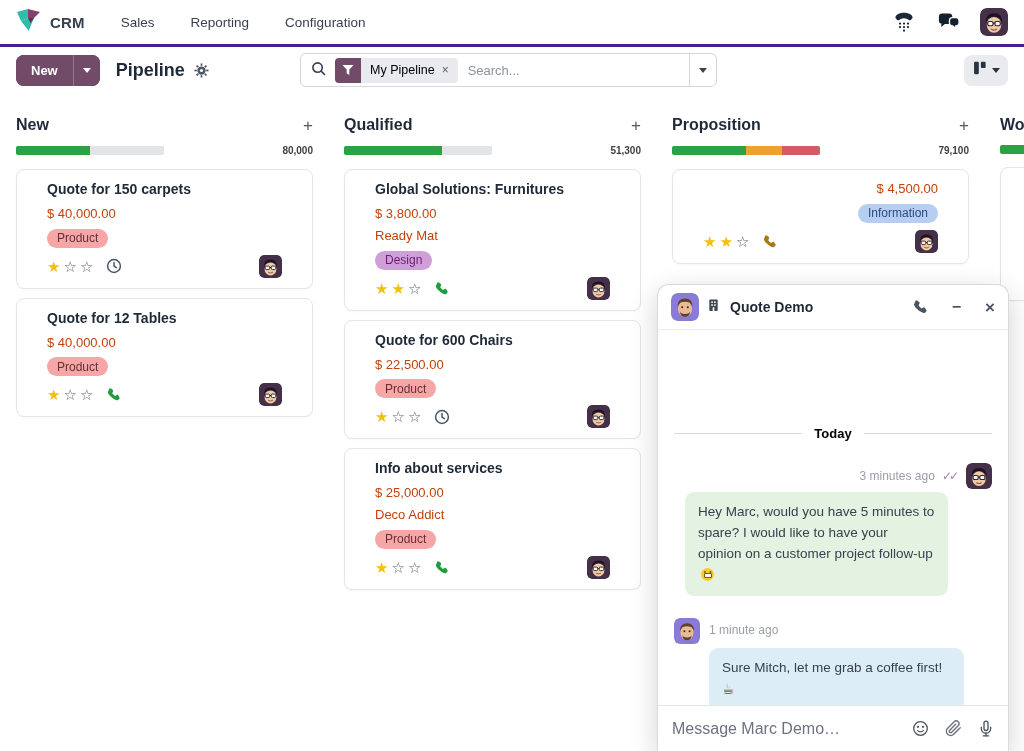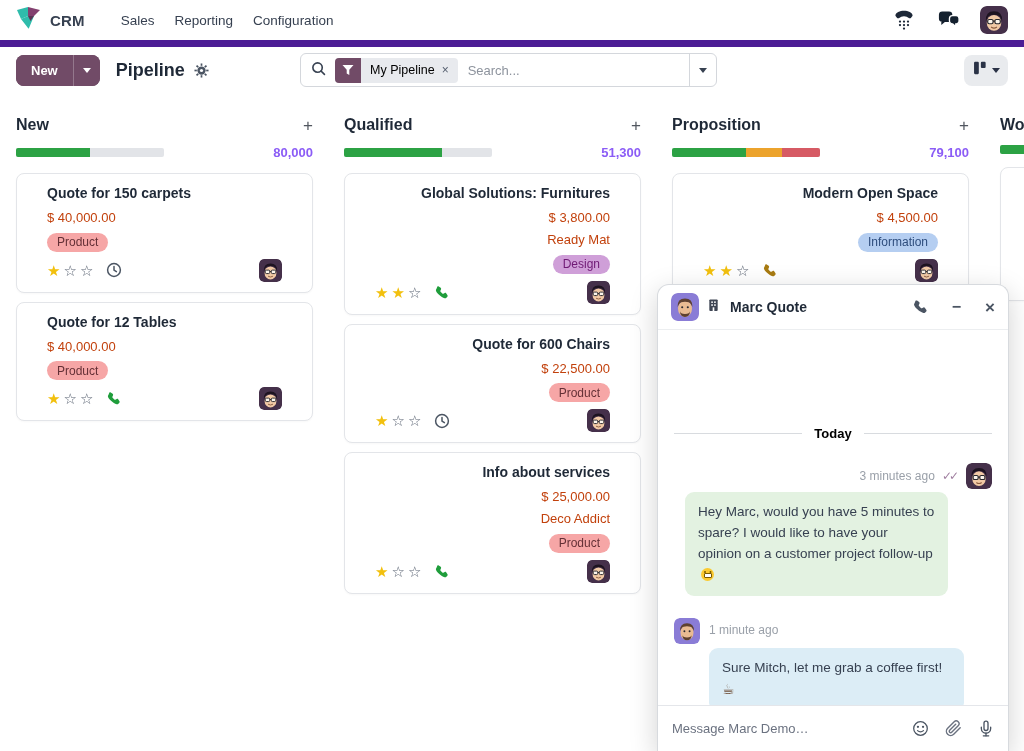--- a/index.html
+++ b/index.html
@@ -5,24 +5,24 @@
 <style>
   * { box-sizing: border-box; margin: 0; padding: 0; }
   html,body { width:1024px; height:751px; overflow:hidden; }
   body {
     font-family: "Liberation Sans", "DejaVu Sans", sans-serif;
     background:#fff; color:#374151; position:relative;
   }
 
   
   .topnav { height:47px; display:flex; align-items:center; padding:8px 16px;
-            background:#fff; border-bottom:7px solid #4c1d95; }
+            background:#fff; border-bottom:3px solid #4c1d95; }
   .brand { display:flex; align-items:center; gap:9px; cursor:pointer; }
   .brand-name { font-size:15px; font-weight:700; color:#374151; letter-spacing:.2px; }
-  .nav-menus { display:flex; gap:20px; margin-left:36px; }
+  .nav-menus { display:flex; gap:36px; margin-left:36px; }
   .nav-menu { font-size:13.5px; color:#374151; cursor:pointer; }
   .systray { margin-left:auto; display:flex; align-items:center; gap:20px; }
   .systray-icon { width:24px; height:24px; display:flex; align-items:center; justify-content:center; cursor:pointer; }
   .avatar-sq { width:28px; height:28px; border-radius:7px; overflow:hidden; flex:0 0 auto; }
 
   
   .cpanel { height:46px; display:flex; align-items:center; padding:0 16px; position:relative; background:#fff; }
   .btn-new { display:flex; border-radius:8px; overflow:hidden; cursor:pointer;
              box-shadow:inset 0 0 0 1px #5e3f56; }
   .btn-new-main { background:#714b67; color:#fff; font-size:13px; font-weight:700; padding:8px 15px; }
@@ -47,28 +47,28 @@
                   display:flex; align-items:center; justify-content:center; cursor:pointer; }
   .search-caret .caret-down { border-top-color:#374151; }
 
   .view-switcher { margin-left:auto; width:44px; height:31px; background:#e9ebee; border-radius:8px;
                    display:flex; align-items:center; justify-content:center; gap:5px; cursor:pointer; }
   .view-switcher .caret-down { border-top-color:#2a3246; }
 
   
   .kanban { position:absolute; top:93px; left:0; width:1024px; bottom:0; background:#fff; overflow:hidden; }
   .kcol { position:absolute; top:0; width:297px; }
-  .kcol-0 { left:16px; } .kcol-1 { left:344px;text-align:right; } .kcol-2 { left:672px;text-align:right; } .kcol-3 { left:1000px; }
+  .kcol-0 { left:16px; } .kcol-1 { left:344px; } .kcol-2 { left:672px;text-align:right; } .kcol-3 { left:1000px; }
   .col-title-row { display:flex; align-items:center; justify-content:space-between; padding-top:23px; }
   .col-title { font-size:16px; font-weight:700; color:#1f2937; }
   .col-plus { font-size:17px; color:#51565f; cursor:pointer; line-height:1; font-weight:400; }
   .col-bar-row { display:flex; align-items:center; justify-content:space-between; margin-top:11px; }
   .pbar { width:148px; height:9px; background:#e2e4e8; border-radius:2px; overflow:hidden; display:flex; cursor:pointer; }
   .pseg { height:100%; }
-  .col-counter { font-size:13px; font-weight:700; color:#8b5cf6; }
+  .col-counter { font-size:10px; font-weight:700; color:#404040; }
 
   .cards { display:flex; flex-direction:column; gap:9px; margin-top:13px; }
   .kcard { background:#fff; border:1px solid #e3e5e9; border-radius:8px; padding:11px 30px 10px;
            box-shadow:0 1px 2px rgba(0,0,0,.03); cursor:pointer; }
   .kcard-title { font-size:14px; font-weight:700; color:#1f2937; margin-bottom:9px; }
   .kcard-line { font-size:13px; color:#c2410c; margin-bottom:7px; }
   .tagrow { margin-bottom:7px; }
   .tag { display:inline-block; font-size:12px; font-weight:500; padding:2.5px 10px; border-radius:10px; }
   .tag-red { background:#f6a6a6; color:#643036; }
   .tag-purple { background:#cf9fd8; color:#701a75; }
@@ -109,21 +109,21 @@
 
   .emoji-grin { display:inline-block; width:13px; height:13px; background:#fbca30; border-radius:50%;
                 position:relative; vertical-align:-2px; margin-left:3px; }
   .emoji-grin::before { content:""; position:absolute; top:3.5px; left:2.5px; width:2px; height:2px;
                 border-radius:50%; background:#7a5b00; box-shadow:5.5px 0 0 #7a5b00; }
   .emoji-grin::after { content:""; position:absolute; left:2.5px; right:2.5px; bottom:2.5px; height:3.5px;
                 background:#fff; border:0.5px solid #7a5b00; border-radius:1px; }
 
   .composer { position:absolute; bottom:0; left:0; right:0; height:46px; border-top:1px solid #e4e6ea;
               display:flex; align-items:center; padding:0 14px; gap:16px; background:#fff; }
-  .composer-input { flex:1; border:none; outline:none; font-size:13px; font-family:inherit; color:#374151; }
+  .composer-input { flex:1; border:none; outline:none; font-size:16px; font-family:inherit; color:#374151; }
   .composer-input::placeholder { color:#6b7280; }
   .composer-icon { cursor:pointer; display:flex; align-items:center; color:#4b5563; }
 </style>
 </head>
 <body>
 
 <svg width="0" height="0" style="position:absolute">
   <defs>
     <g id="av-mitchell">
       <rect width="24" height="24" rx="5" fill="#45304a"></rect>
@@ -373,21 +373,20 @@
     <div class="col-bar-row">
       <div class="pbar">
         <div class="pseg" style="width:50%;background:#2ca244"></div>
         <div class="pseg" style="width:24.5%;background:#eca32c"></div>
         <div class="pseg" style="width:25.5%;background:#d65a64"></div>
       </div>
       <span class="col-counter">79,100</span>
     </div>
     <div class="cards">
       <article class="kcard">
-        <div class="kcard-title">Modern Open Space</div>
         <div class="kcard-line">$ 4,500.00</div>
         <div class="tagrow"><span class="tag tag-blue">Information</span></div>
         <div class="card-foot">
           <span class="stars"><span class="star-on">★</span><span class="star-on">★</span><span class="star-off">☆</span></span>
           <span class="activity">
             <svg width="15" height="15" viewBox="0 0 20 20">
                 <path d="M4.4 2.2 c.5-.5 1.3-.6 1.9-.2 l2.6 1.8 c.6.4.8 1.2.5 1.9 l-.9 1.8 c-.2.5-.1 1 .3 1.4 l2.3 2.3 c.4.4.9.5 1.4.3 l1.8-.9 c.7-.3 1.5-.1 1.9.5 l1.8 2.6 c.4.6.3 1.4-.2 1.9 l-1.3 1.3 c-.6.6-1.5.8-2.3.6 -2.6-.8-5-2.2-7.1-4.3 S3.4 10.1 2.6 7.5 c-.2-.8 0-1.7.6-2.3 Z" fill="#a87b12"></path>
               </svg>
           </span>
           <span class="card-avatar"><svg width="23" height="23" viewBox="0 0 24 24">
@@ -435,21 +434,21 @@
         <rect x="2.5" y="1.5" width="9" height="12.5" rx="1" fill="#3f4654"></rect>
         <g fill="#fff">
           <rect x="4.6" y="3.6" width="1.7" height="1.7"></rect>
             <rect x="7.7" y="3.6" width="1.7" height="1.7"></rect>
           <rect x="4.6" y="6.7" width="1.7" height="1.7"></rect>
             <rect x="7.7" y="6.7" width="1.7" height="1.7"></rect>
           <rect x="6.1" y="10" width="1.8" height="4"></rect>
         </g>
       </svg>
     </span>
-    <span class="chat-title">Marc Quote</span>
+    <span class="chat-title">Quote Demo</span>
     <span class="chat-head-actions">
       <span class="chat-hbtn">
         <svg width="16" height="16" viewBox="0 0 20 20">
             <path d="M4.4 2.2 c.5-.5 1.3-.6 1.9-.2 l2.6 1.8 c.6.4.8 1.2.5 1.9 l-.9 1.8 c-.2.5-.1 1 .3 1.4 l2.3 2.3 c.4.4.9.5 1.4.3 l1.8-.9 c.7-.3 1.5-.1 1.9.5 l1.8 2.6 c.4.6.3 1.4-.2 1.9 l-1.3 1.3 c-.6.6-1.5.8-2.3.6 -2.6-.8-5-2.2-7.1-4.3 S3.4 10.1 2.6 7.5 c-.2-.8 0-1.7.6-2.3 Z" fill="#4b5563"></path>
           </svg>
       </span>
       <span class="chat-hbtn chat-min">−</span>
       <span class="chat-hbtn chat-close">×</span>
     </span>
   </div>

